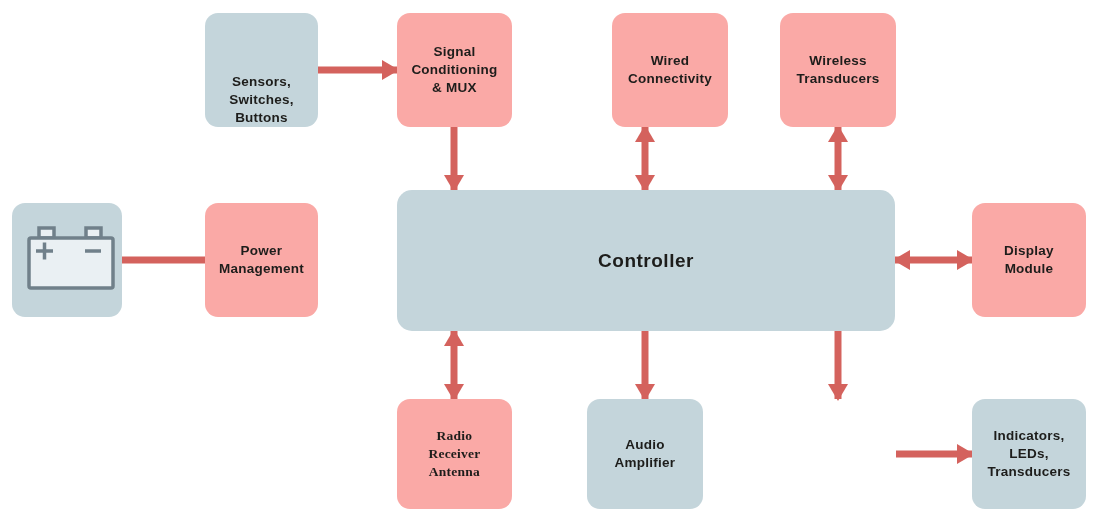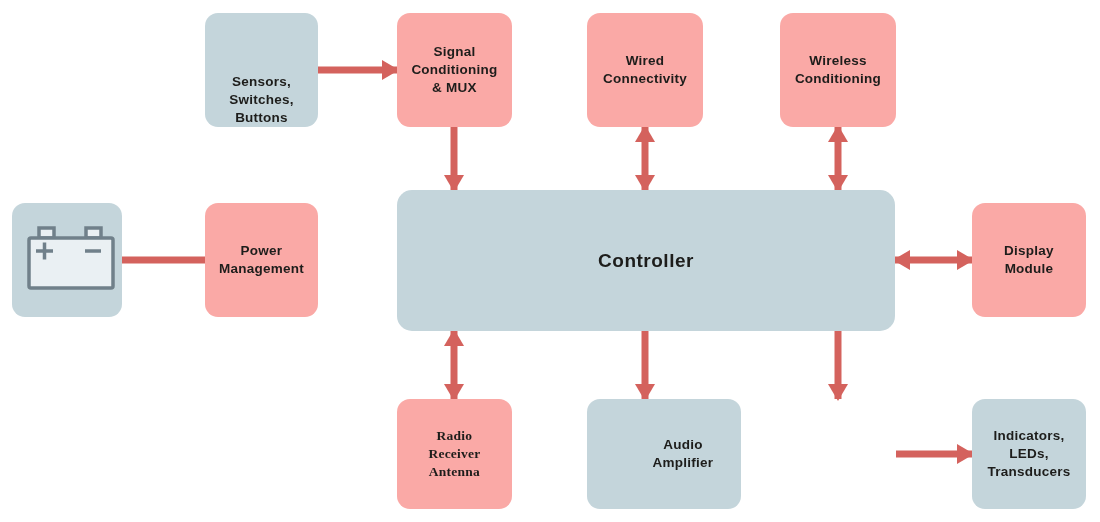--- a/index.html
+++ b/index.html
@@ -19,27 +19,27 @@
     display:flex;align-items:center;justify-content:center;text-align:center;
     color:var(--text-dark);font-weight:bold;font-size:13.5px;
     line-height:1.34;letter-spacing:.25px;
   }
   .node .label{white-space:pre-line;}
   .node.pink{background:var(--box-pink);}
   .node.blue{background:var(--box-blue);}
   #n-battery{left:12px;top:203px;width:110px;height:114px;}
   #n-sensors{left:205px;top:13px;width:113px;height:114px;align-items:flex-end;}
   #n-signal{left:397px;top:13px;width:115px;height:114px;}
-  #n-wired{left:587px;top:13px;width:116px;height:114px;}
+  #n-wired{left:612px;top:13px;width:116px;height:114px;}
   #n-wireless{left:780px;top:13px;width:116px;height:114px;}
   #n-power{left:205px;top:203px;width:113px;height:114px;}
   #n-controller{left:397px;top:190px;width:498px;height:141px;border-radius:15px;font-size:19px;letter-spacing:.5px;}
   #n-display{left:972px;top:203px;width:114px;height:114px;}
   #n-radio{left:397px;top:399px;width:115px;height:110px;font-family:Liberation Serif, serif;}
-  #n-audio{left:587px;top:399px;width:116px;height:110px;padding-left:38px;}
+  #n-audio{left:587px;top:399px;width:116px;height:110px;}
   #n-output{left:780px;top:399px;width:116px;height:110px;}
   #n-indicators{left:972px;top:399px;width:114px;height:110px;}
   .battery-svg{display:block;}
   .bt-part{fill:var(--battery-body-fill);stroke:var(--battery-stroke);stroke-width:3.5;}
   .bt-sign{fill:none;stroke:var(--battery-stroke);stroke-width:3.5;}
 </style>
 </head>
 <body>
 
 <div class="stage">
@@ -87,21 +87,21 @@
 &amp; MUX</span>
   </div>
 
   <div class="node pink" id="n-wired">
     <span class="label">Wired
 Connectivity</span>
   </div>
 
   <div class="node pink" id="n-wireless">
     <span class="label">Wireless
-Conditioning</span>
+Transducers</span>
   </div>
 
   <div class="node blue" id="n-controller">
     <span class="label">Controller</span>
   </div>
 
   <div class="node pink" id="n-power">
     <span class="label">Power
 Management</span>
   </div>

